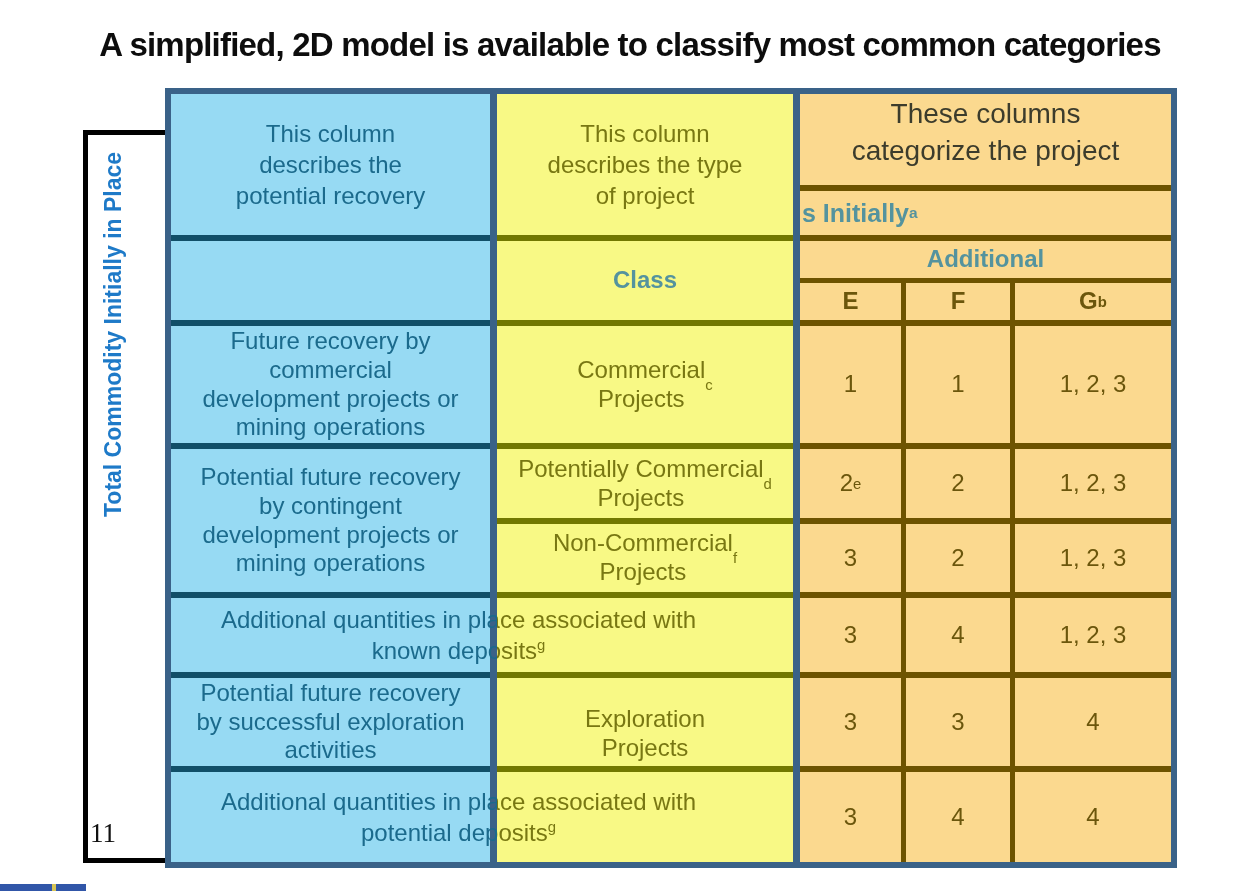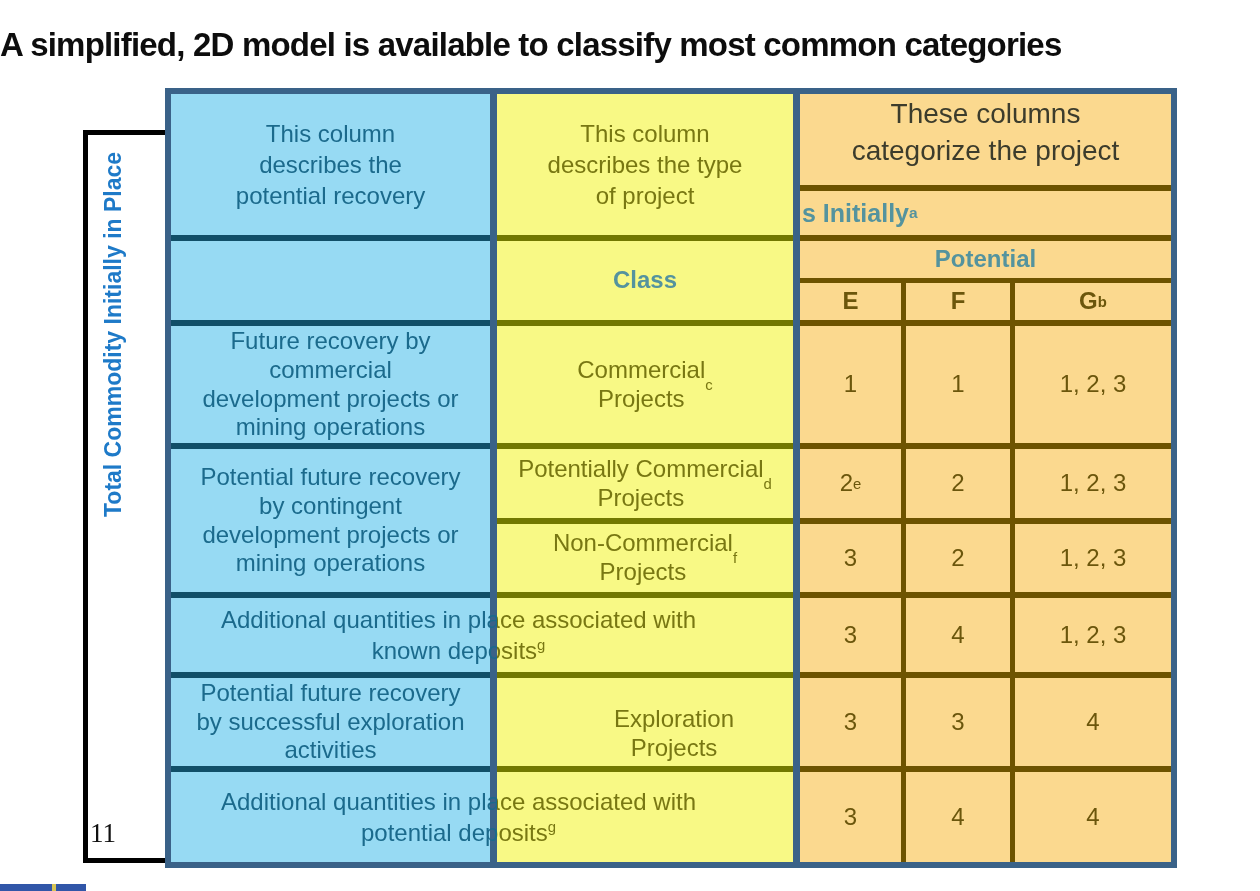--- a/index.html
+++ b/index.html
@@ -4,21 +4,21 @@
 <style>
   html,body{margin:0;padding:0;}
   body{
     width:1260px;height:891px;position:relative;overflow:hidden;
     background:#ffffff;
     font-family:"Liberation Sans", sans-serif;
   }
   .abs{position:absolute;box-sizing:border-box;}
   
   .title{
-    left:0;top:26px;width:1260px;
+    left:0;top:26px;width:1260px;text-align:center;
     font-size:33px;font-weight:bold;letter-spacing:-0.8px;
     color:var(--title-color,#0d0d0d);
   }
   
   .bracket{
     left:83px;top:130px;width:417px;height:733px;
     border:5px solid #000;background:#fff;z-index:0;
   }
   
   .vlabel{
@@ -124,21 +124,21 @@
 describes the type
 of project</div>
   <div class="abs cell hdr otext" style="left:800px;top:94px;width:371px;height:77px">These columns
 categorize the project</div>
 
   <div class="abs cell label prod" style="left:800px;top:191px;width:371px;height:44px">
     <span>s Initially</span><sup>a</sup>
   </div>
 
   <div class="abs cell label" style="left:497px;top:241px;width:296px;height:79px">Class</div>
-  <div class="abs cell label" style="left:800px;top:241px;width:371px;height:37px">Potential</div>
+  <div class="abs cell label" style="left:800px;top:241px;width:371px;height:37px">Additional</div>
 
   <div class="abs cell colhdr" style="left:800px;top:283px;width:101px;height:37px">
     <span>E</span><sup></sup>
   </div>
   <div class="abs cell colhdr" style="left:906px;top:283px;width:104px;height:37px">
     <span>F</span><sup></sup>
   </div>
   <div class="abs cell colhdr" style="left:1015px;top:283px;width:156px;height:37px">
     <span>G</span><sup>b</sup>
   </div>
@@ -160,21 +160,21 @@
 Projects</span><sup>c</sup>
   </div>
   <div class="abs cell ytext" style="left:497px;top:449px;width:296px;height:69px">
     <span>Potentially Commercial
 Projects</span><sup>d</sup>
   </div>
   <div class="abs cell ytext" style="left:497px;top:524px;width:296px;height:68px">
     <span>Non-Commercial
 Projects</span><sup>f</sup>
   </div>
-  <div class="abs cell ytext" style="left:526px;top:678px;width:296px;height:112px">
+  <div class="abs cell ytext" style="left:497px;top:678px;width:296px;height:112px">
     <span>Exploration
 Projects</span><sup></sup>
   </div>
 
   <div class="abs span-overlay" style="left:171px;top:598px;width:575px;height:74px">
     <div class="span-layer teal-t">
       <div>Additional quantities in place associated with</div>
       <div><span>known deposits</span><sup>g</sup></div>
     </div>
     <div class="span-layer olive-t">

